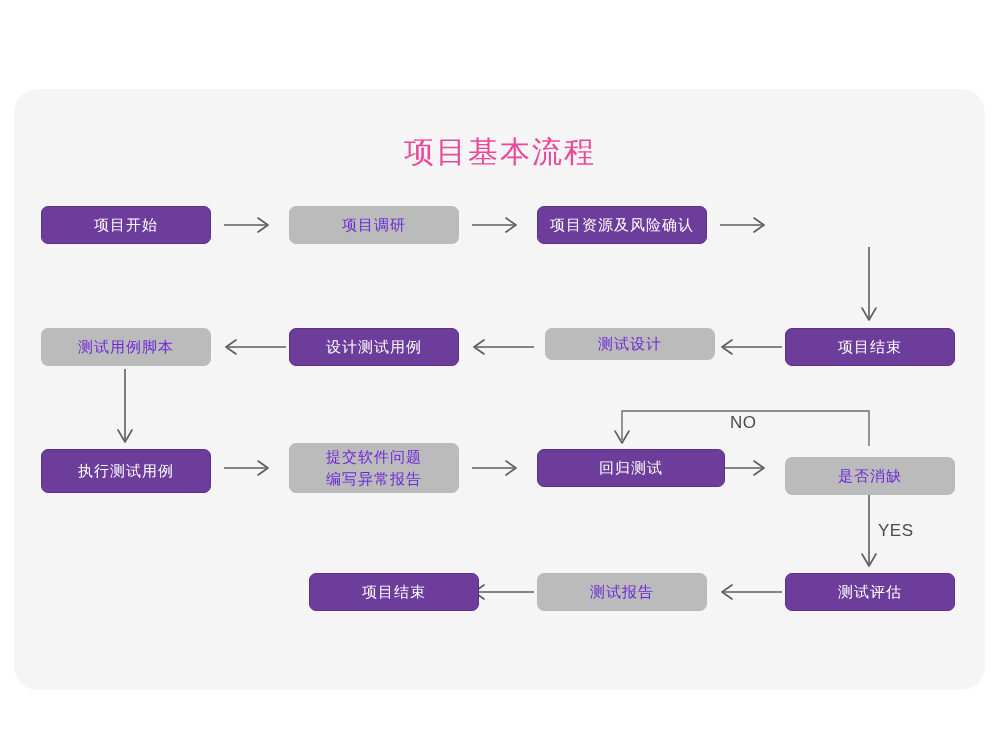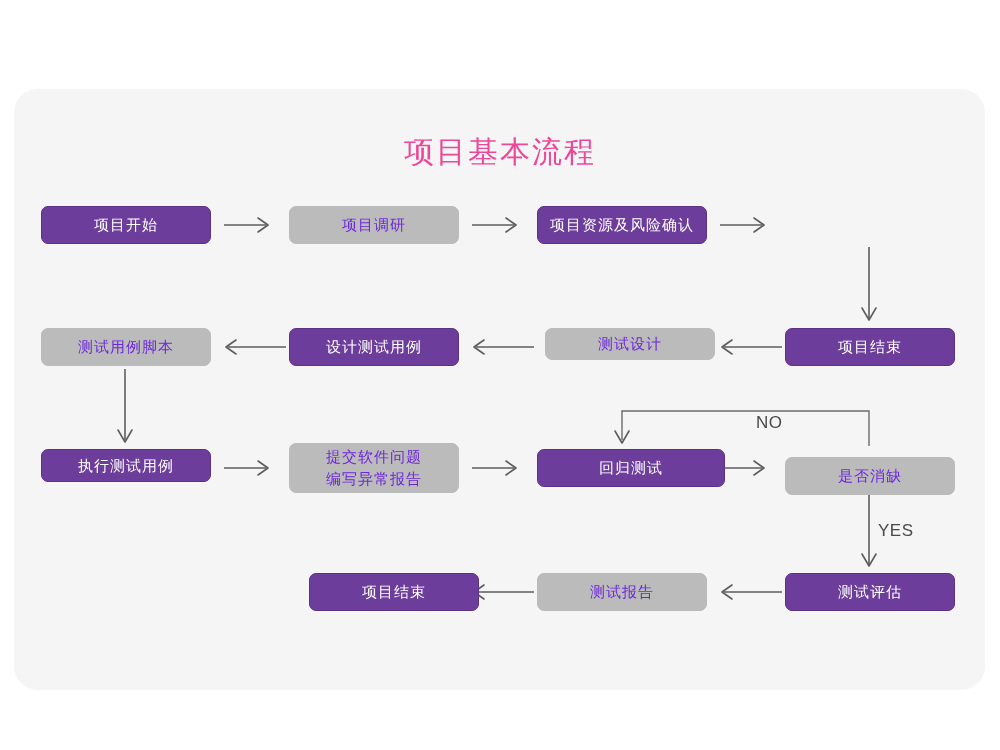--- a/index.html
+++ b/index.html
@@ -181,26 +181,26 @@
 
   <div class="node purple" style="left:41px;  top:206px; width:170px; height:38px;">项目开始</div>
   <div class="node gray" style="left:289px; top:206px; width:170px; height:38px;">项目调研</div>
   <div class="node purple" style="left:537px; top:206px; width:170px; height:38px;">项目资源及风险确认</div>
 
   <div class="node gray" style="left:41px;  top:328px; width:170px; height:38px;">测试用例脚本</div>
   <div class="node purple" style="left:289px; top:328px; width:170px; height:38px;">设计测试用例</div>
   <div class="node gray" style="left:545px; top:328px; width:170px; height:32px;">测试设计</div>
   <div class="node purple" style="left:785px; top:328px; width:170px; height:38px;">项目结束</div>
 
-  <div class="node purple" style="left:41px;  top:449px; width:170px; height:33px;">执行测试用例</div>
+  <div class="node purple" style="left:41px;  top:449px; width:170px; height:44px;">执行测试用例</div>
   <div class="node gray" style="left:289px; top:443px; width:170px; height:50px;">提交软件问题
 编写异常报告</div>
   <div class="node purple" style="left:537px; top:449px; width:188px; height:38px;">回归测试</div>
   <div class="node gray" style="left:785px; top:449px; width:170px; height:38px;margin-top:8px;">是否消缺</div>
 
   <div class="node purple" style="left:289px; top:573px; width:170px; height:38px;margin-left:20px;">项目结束</div>
   <div class="node purple" style="left:785px; top:573px; width:170px; height:38px;">测试评估</div>
   <div class="node gray" style="left:537px; top:573px; width:170px; height:38px;">测试报告</div>
 
-  <div class="edge-label" style="left:756px; top:413px;">NO</div>
+  <div class="edge-label" style="left:730px; top:413px;">NO</div>
   <div class="edge-label" style="left:878px; top:521px;">YES</div>
 
 </div>
 
 </body></html>

